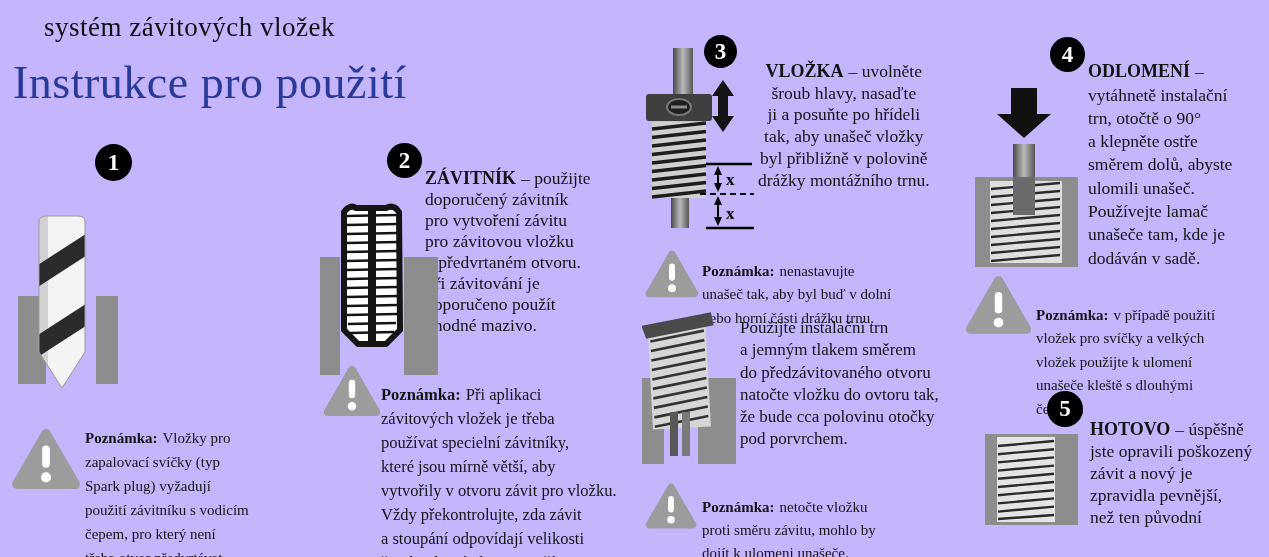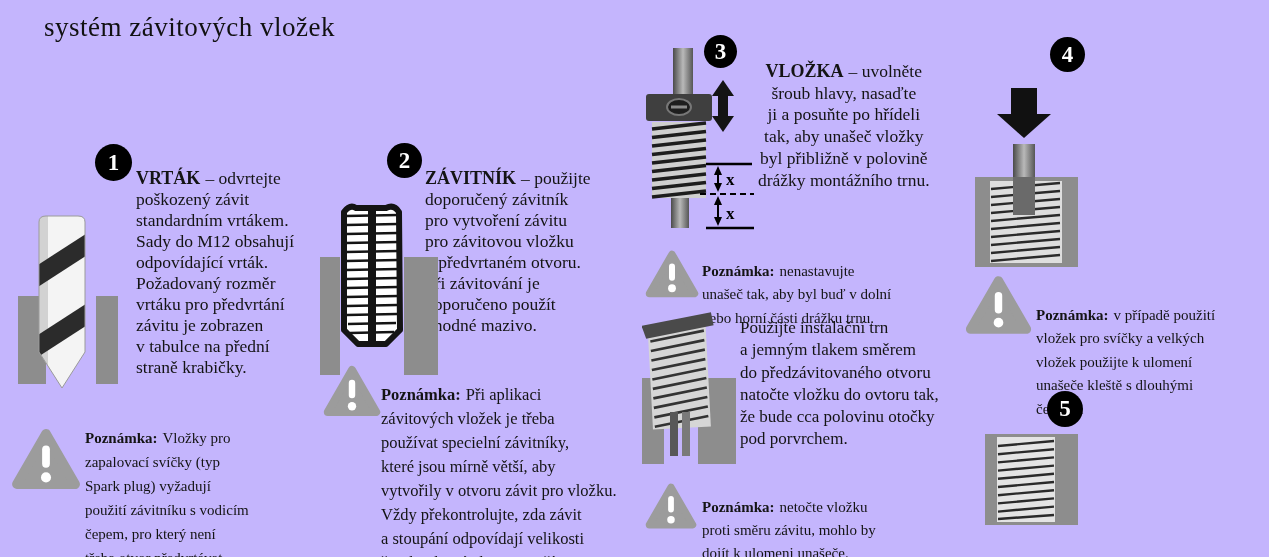--- a/index.html
+++ b/index.html
@@ -31,35 +31,24 @@
     <defs>
       <linearGradient id="rodg" x1="0" y1="0" x2="1" y2="0">
         <stop offset="0" stop-color="#4a4a4a"></stop>
           <stop offset="0.5" stop-color="#b9b9b9"></stop>
           <stop offset="1" stop-color="#565656"></stop>
       </linearGradient>
     </defs>
   </svg>
 
   <div class="abs subtitle" style="left:44px;top:12px;">systém závitových vložek</div>
+  <div class="abs main-title" style="left:13px;top:56px;">Instrukce pro použití</div>
 
   <div class="abs badge" style="left:95px;top:144px;width:37px;height:37px;">
     <span>1</span>
-  </div>
-  <div class="abs step-text" style="left:136px;top:147px;line-height:21px;">
-    <span class="step-title">VRTÁK</span><span>– odvrtejte
-poškozený závit
-standardním vrtákem.
-Sady do M12 obsahují
-odpovídající vrták.
-Požadovaný rozměr
-vrtáku pro předvrtání
-závitu je zobrazen
-v tabulce na přední
-straně krabičky.</span>
   </div>
 
   <svg class="abs" style="left:0;top:212px;" width="118" height="180" viewBox="0 0 118 180">
     <rect x="18" y="84" width="28" height="88" fill="#8d8d8d"></rect>
     <rect x="96" y="84" width="22" height="88" fill="#8d8d8d"></rect>
     <defs>
         <clipPath id="drillClip">
           <path d="M39 10 Q39 4 46 4 L78 4 Q85 4 85 10 L85 140 L62 176 L39 140 Z"></path>
         </clipPath>
       </defs>
@@ -237,20 +226,31 @@
   </svg>
   <div class="abs note-text" style="left:702px;top:473px;line-height:23px;">
     <span class="note-label">Poznámka:</span><span>netočte vložku
 proti směru závitu, mohlo by
 dojít k ulomeni unašeče.</span>
   </div>
 
   <div class="abs badge" style="left:1050px;top:37px;width:35px;height:35px;">
     <span>4</span>
   </div>
+  <div class="abs step-text" style="left:1088px;top:37px;line-height:23.3px;">
+    <span class="step-title">ODLOMENÍ</span><span>–
+vytáhnetě instalační
+trn, otočtě o 90°
+a klepněte ostře
+směrem dolů, abyste
+ulomili unašeč.
+Používejte lamač
+unašeče tam, kde je
+dodáván v sadě.</span>
+  </div>
 
   <svg class="abs" style="left:973px;top:84px;" width="110" height="188" viewBox="0 0 110 188">
     <g>
       <rect x="38" y="4" width="26" height="26" fill="#111"></rect>
       <polygon points="24,30 78,30 51,54" fill="#111"></polygon>
     </g>
     <rect x="40" y="60" width="22" height="44" fill="url(#rodg)"></rect>
     <rect x="2" y="93" width="103" height="90" fill="#8d8d8d"></rect>
     <rect x="17" y="97" width="72" height="82" fill="#dedede"></rect>
     <g stroke="#2a2a2a" stroke-width="2.4">
@@ -277,20 +277,27 @@
     <span class="note-label">Poznámka:</span><span>v případě použití
 vložek pro svíčky a velkých
 vložek použijte k ulomení
 unašeče kleště s dlouhými
 čelistmi</span>
   </div>
 
   <div class="abs badge" style="left:1047px;top:391px;width:36px;height:36px;">
     <span>5</span>
   </div>
+  <div class="abs step-text" style="left:1090px;top:396px;line-height:22px;">
+    <span class="step-title">HOTOVO</span><span>– úspěšně
+jste opravili poškozený
+závit a nový je
+zpravidla pevnější,
+než ten původní</span>
+  </div>
 
   <svg class="abs" style="left:985px;top:428px;" width="100" height="100" viewBox="0 0 100 100">
     <rect x="0" y="6" width="93" height="91" fill="#8d8d8d"></rect>
     <rect x="12" y="9" width="58" height="85" fill="#e4e4e4"></rect>
     <g stroke="#2a2a2a" stroke-width="2.4">
       <line x1="13" y1="18" x2="69" y2="13"></line>
         <line x1="13" y1="26.2" x2="69" y2="21.2"></line>
       <line x1="13" y1="34.4" x2="69" y2="29.4"></line>
         <line x1="13" y1="42.6" x2="69" y2="37.6"></line>
       <line x1="13" y1="50.8" x2="69" y2="45.8"></line>

